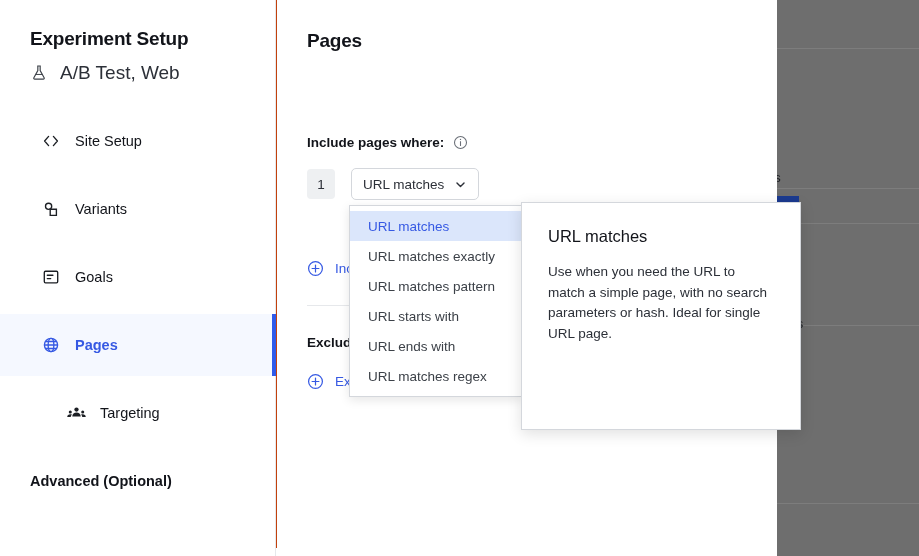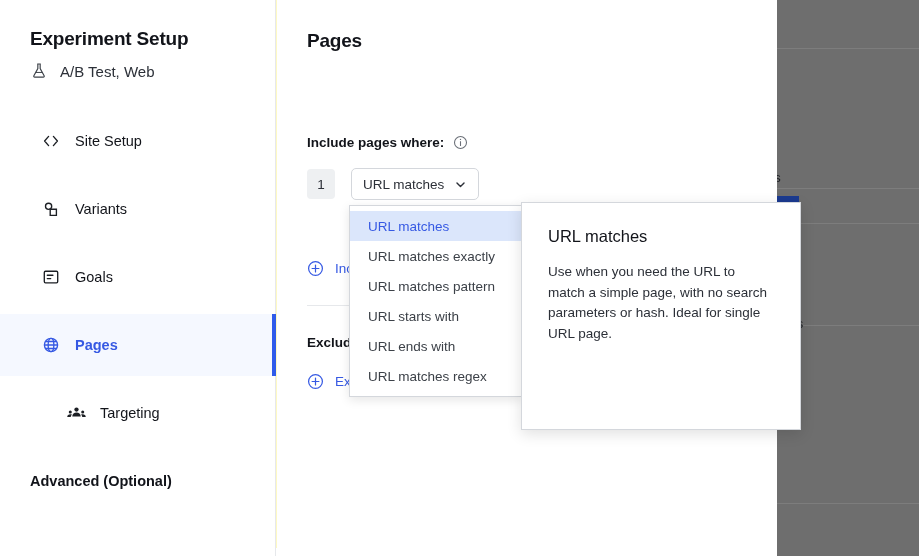--- a/index.html
+++ b/index.html
@@ -5,21 +5,21 @@
   * { box-sizing: border-box; margin: 0; padding: 0; }
   html, body {
     width: 919px; height: 556px;
     font-family: "Liberation Sans", sans-serif;
     background: #ffffff;
     overflow: hidden;
   }
   #app {
     position: relative;
     width: 919px; height: 548px;
-    background: #fef9c3;
+    background: #c2410c;
   }
 
   
   #sidebar {
     position: absolute;
     left: 0; top: 0;
     width: 276px; height: 556px;
     background: #ffffff;
     border-right: 1px solid #e6e8eb;
   }
@@ -28,21 +28,21 @@
     left: 30px; top: 28px;
     font-size: 19px;
     font-weight: 700;
     letter-spacing: -0.2px;
     color: #12141a;
   }
   .side-sub {
     position: absolute;
     left: 30px; top: 62px;
     display: flex; align-items: center; gap: 12px;
-    font-size: 15px;
+    font-size: 19px;
     color: #2c3038;
   }
   .side-sub .ico { width: 18px; height: 18px; display: block; }
 
   .nav-item {
     position: absolute;
     left: 0;
     width: 276px;
     height: 62px;
     display: flex;

